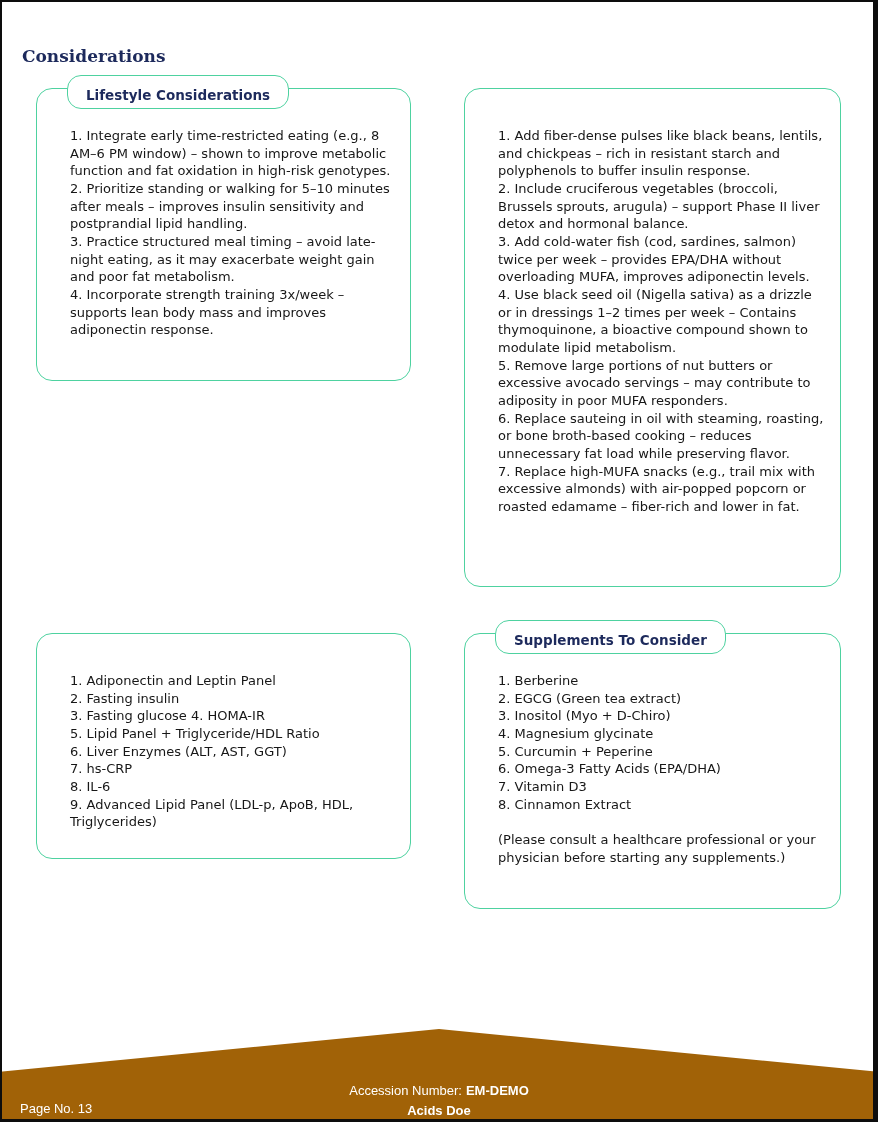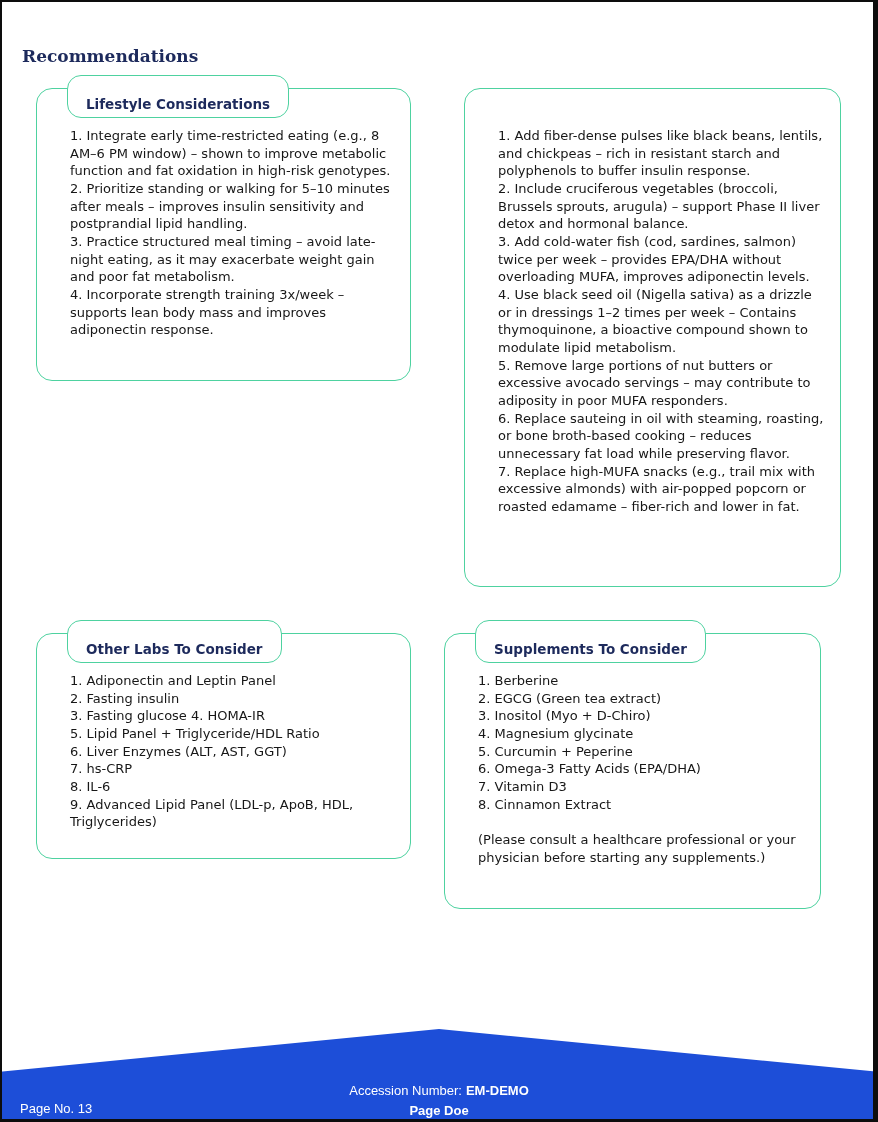--- a/index.html
+++ b/index.html
@@ -37,48 +37,48 @@
     background: #ffffff;
     box-sizing: border-box;
   }
   .card .pill {
     position: absolute;
     top: -14px;
     left: 30px;
     background: #ffffff;
     border: 1.5px solid #4ed2a0;
     border-radius: 14px;
-    padding: 20px 18px 5px 18px;
+    padding: 11px 18px 5px 18px;
     font-size: 13.5px;
     font-weight: bold;
     color: #1d2a5c;
     white-space: nowrap;
   }
   .card .body {
     box-sizing: border-box;
     width: 100%;
     height: 100%;
     padding: 38px 13px 14px 33px;
     font-size: 13px;
     line-height: 1.36;
     color: #171717;
     white-space: pre-line;
     overflow: hidden;
   }
 
   .card.lifestyle   { left: 36px;  top: 88px;  width: 375px; height: 293px; }
   .card.nutrition   { left: 464px; top: 88px;  width: 377px; height: 499px; }
   .card.labs        { left: 36px;  top: 633px; width: 375px; height: 226px; }
-  .card.supplements { left: 444px; top: 633px; width: 377px; height: 276px; }
+  .card.supplements { left: 464px; top: 633px; width: 377px; height: 276px; }
 
   .footer-banner {
     position: absolute;
     left: 0; top: 1029px;
     width: 878px; height: 93px;
-    background: #1d4ed8;
+    background: #a16207;
     clip-path: polygon(0 46%, 50% 0, 100% 46%, 100% 100%, 0 100%);
     z-index: 2;
     color: #ffffff;
     font-family: "Liberation Sans", sans-serif;
     font-size: 13px;
   }
   .footer-banner .accession {
     position: absolute;
     left: 0; top: 54px;
     width: 100%;
@@ -95,42 +95,41 @@
   .footer-banner .page-no {
     position: absolute;
     left: 20px; top: 72px;
   }
 </style>
 </head>
 <body>
 
 <div class="page">
 
-  <div class="doc-title">Recommendations</div>
+  <div class="doc-title">Considerations</div>
 
   <div class="card lifestyle">
     <div class="pill">Lifestyle Considerations</div>
     <div class="body">1. Integrate early time-restricted eating (e.g., 8 AM–6 PM window) – shown to improve metabolic function and fat oxidation in high-risk genotypes.
 2. Prioritize standing or walking for 5–10 minutes after meals – improves insulin sensitivity and postprandial lipid handling.
 3. Practice structured meal timing – avoid late-night eating, as it may exacerbate weight gain and poor fat metabolism.
 4. Incorporate strength training 3x/week – supports lean body mass and improves adiponectin response.</div>
   </div>
 
   <div class="card nutrition">
     <div class="body">1. Add fiber-dense pulses like black beans, lentils, and chickpeas – rich in resistant starch and polyphenols to buffer insulin response.
 2. Include cruciferous vegetables (broccoli, Brussels sprouts, arugula) – support Phase II liver detox and hormonal balance.
 3. Add cold-water fish (cod, sardines, salmon) twice per week – provides EPA/DHA without overloading MUFA, improves adiponectin levels.
 4. Use black seed oil (Nigella sativa) as a drizzle or in dressings 1–2 times per week – Contains thymoquinone, a bioactive compound shown to modulate lipid metabolism.
 5. Remove large portions of nut butters or excessive avocado servings – may contribute to adiposity in poor MUFA responders.
 6. Replace sauteing in oil with steaming, roasting, or bone broth-based cooking – reduces unnecessary fat load while preserving flavor.
 7. Replace high-MUFA snacks (e.g., trail mix with excessive almonds) with air-popped popcorn or roasted edamame – fiber-rich and lower in fat.</div>
   </div>
 
   <div class="card labs">
-    <div class="pill">Other Labs To Consider</div>
     <div class="body">1. Adiponectin and Leptin Panel
 2. Fasting insulin
 3. Fasting glucose 4. HOMA-IR
 5. Lipid Panel + Triglyceride/HDL Ratio
 6. Liver Enzymes (ALT, AST, GGT)
 7. hs-CRP
 8. IL-6
 9. Advanced Lipid Panel (LDL-p, ApoB, HDL, Triglycerides)</div>
   </div>
 
@@ -145,21 +144,21 @@
 7. Vitamin D3
 8. Cinnamon Extract
 
 (Please consult a healthcare professional or your physician before starting any supplements.)</div>
   </div>
 
   <div class="footer-banner">
     <div class="accession">
       <span>Accession Number:</span><strong>EM-DEMO</strong>
     </div>
-    <div class="patient">Page Doe</div>
+    <div class="patient">Acids Doe</div>
     <div class="page-no">Page No. 13</div>
   </div>
 
   <div class="edge top"></div>
   <div class="edge left"></div>
   <div class="edge right"></div>
   <div class="edge bottom"></div>
 
 </div>
 

